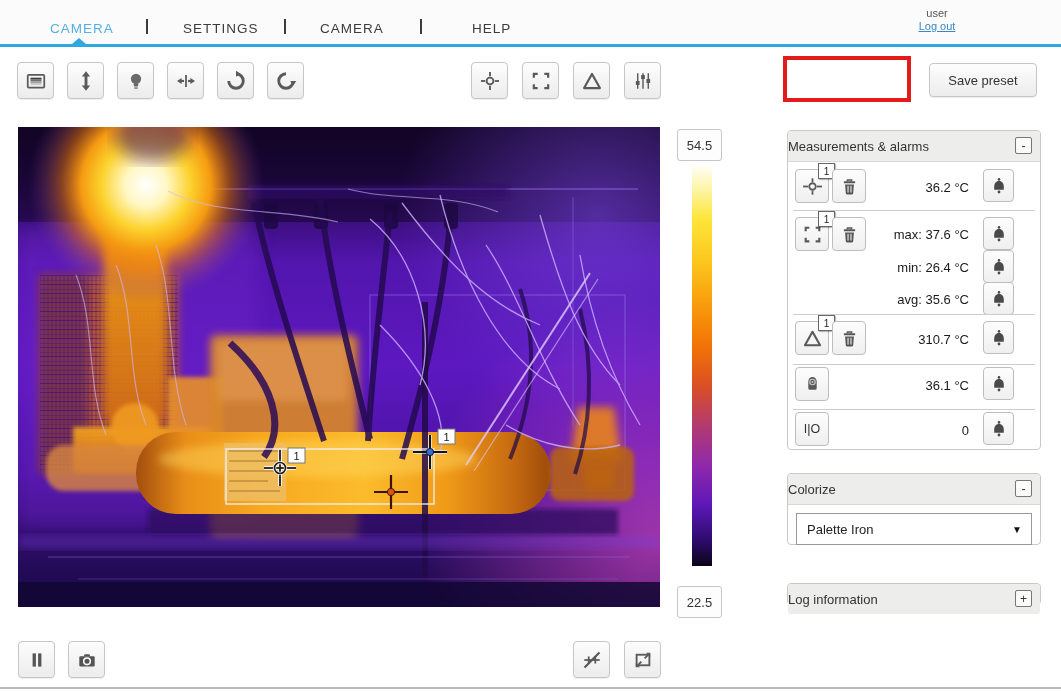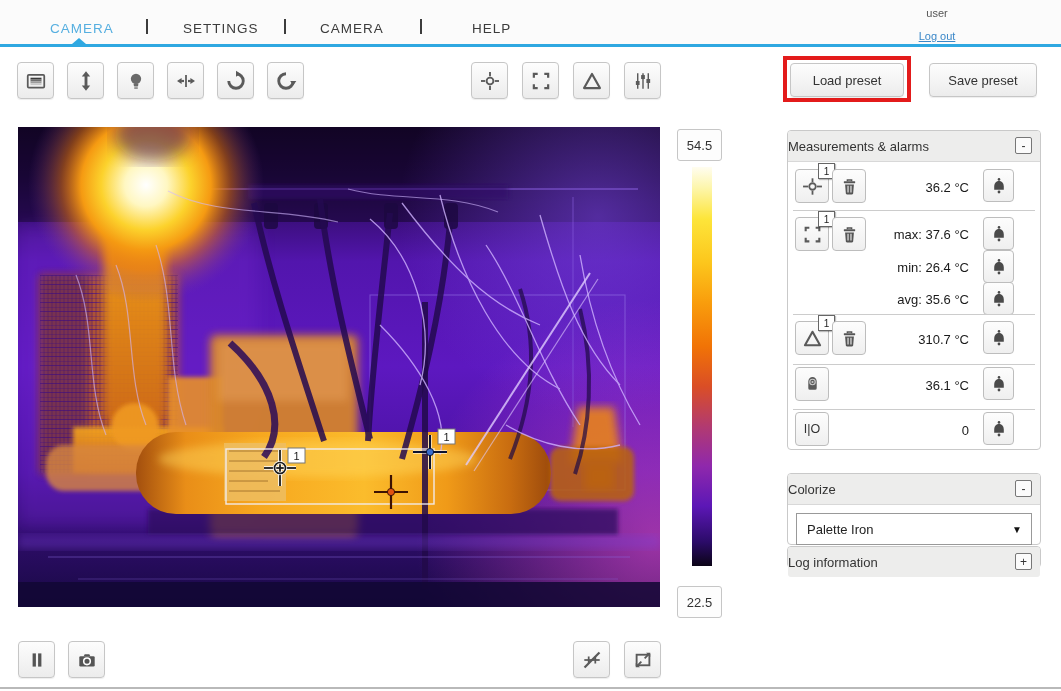--- a/index.html
+++ b/index.html
@@ -9,21 +9,21 @@
   
   .topnav{position:absolute;top:0;left:0;width:100%;height:44px;background:#fbfbfb;}
   .tab{position:absolute;top:21px;font-size:13.5px;letter-spacing:1px;color:#3c3c3c;cursor:pointer;}
   .tab.active{color:#56afe0;}
   .tab-sep{position:absolute;top:19px;width:2px;height:15px;background:#3c3c3c;}
   .nav-line{position:absolute;top:44px;left:0;width:100%;height:3px;background:#2fa8e1;}
   .nav-pointer{position:absolute;top:-6px;left:72px;width:0;height:0;
     border-left:7px solid transparent;border-right:7px solid transparent;border-bottom:6px solid #2fa8e1;}
   .userbox{position:absolute;top:7px;left:912px;width:50px;text-align:center;}
   .user-label{font-size:11px;color:#555;display:block;}
-  .logout{font-size:11px;color:#3a87c8;text-decoration:underline;cursor:pointer;display:block;margin-top:11px;}
+  .logout{font-size:11px;color:#3a87c8;text-decoration:underline;cursor:pointer;display:block;margin-top:1px;}
   .brand{position:absolute;top:5px;left:962px;display:flex;align-items:center;}
   .brand-text{font-size:28px;font-weight:800;color:#000;letter-spacing:-1px;margin-left:3px;}
 
   
   .btn{position:absolute;box-sizing:border-box;border:1px solid #c6c6c6;border-radius:4px;
     background:linear-gradient(#fdfdfd,#ececec);box-shadow:0 1px 1px rgba(0,0,0,.07);
     display:flex;align-items:center;justify-content:center;cursor:pointer;}
   .tbtn{width:37px;height:37px;top:62px;}
   .bbtn{width:37px;height:37px;top:641px;}
   .txtbtn{height:34px;font-size:13px;color:#333;}
@@ -168,23 +168,20 @@
       </g>
       <g fill="#5a5a5a">
         <rect x="3.5" y="10" width="3.4" height="3.6"></rect>
         <rect x="8.3" y="4.6" width="3.4" height="3.6"></rect>
         <rect x="13.1" y="8.2" width="3.4" height="3.6"></rect>
       </g>
     </svg>
   </div>
 
   <div class="red-box"></div>
-  <div class="btn txtbtn" style="left:790px;top:63px;width:114px">
-    <span>Load preset</span>
-  </div>
   <div class="btn txtbtn" style="left:929px;top:63px;width:108px">
     <span>Save preset</span>
   </div>
 
   <div class="thermal">
     <svg width="642" height="480" viewBox="0 0 642 480">
       <defs>
         <linearGradient id="bgG" x1="0" y1="0" x2="0" y2="1">
           <stop offset="0" stop-color="#160529"></stop>
             <stop offset=".1" stop-color="#23084a"></stop>
@@ -509,21 +506,21 @@
     <div class="panel-header">
       <span class="panel-title">Colorize</span>
       <span class="pm-box">-</span>
     </div>
     <div class="select">
       <span class="select-text">Palette Iron</span>
       <span class="select-caret">▼</span>
     </div>
   </div>
 
-  <div class="panel" style="top:546px;height:22px">
+  <div class="panel" style="top:583px;height:22px">
     <div class="panel-header only">
       <span class="panel-title">Log information</span>
       <span class="pm-box">+</span>
     </div>
   </div>
 
   <div class="btn bbtn" style="left:18px">
     <svg class="icon" width="22" height="22" viewBox="0 0 20 20">
       <rect x="6" y="4" width="3" height="12" fill="#555"></rect>
         <rect x="11" y="4" width="3" height="12" fill="#555"></rect>

